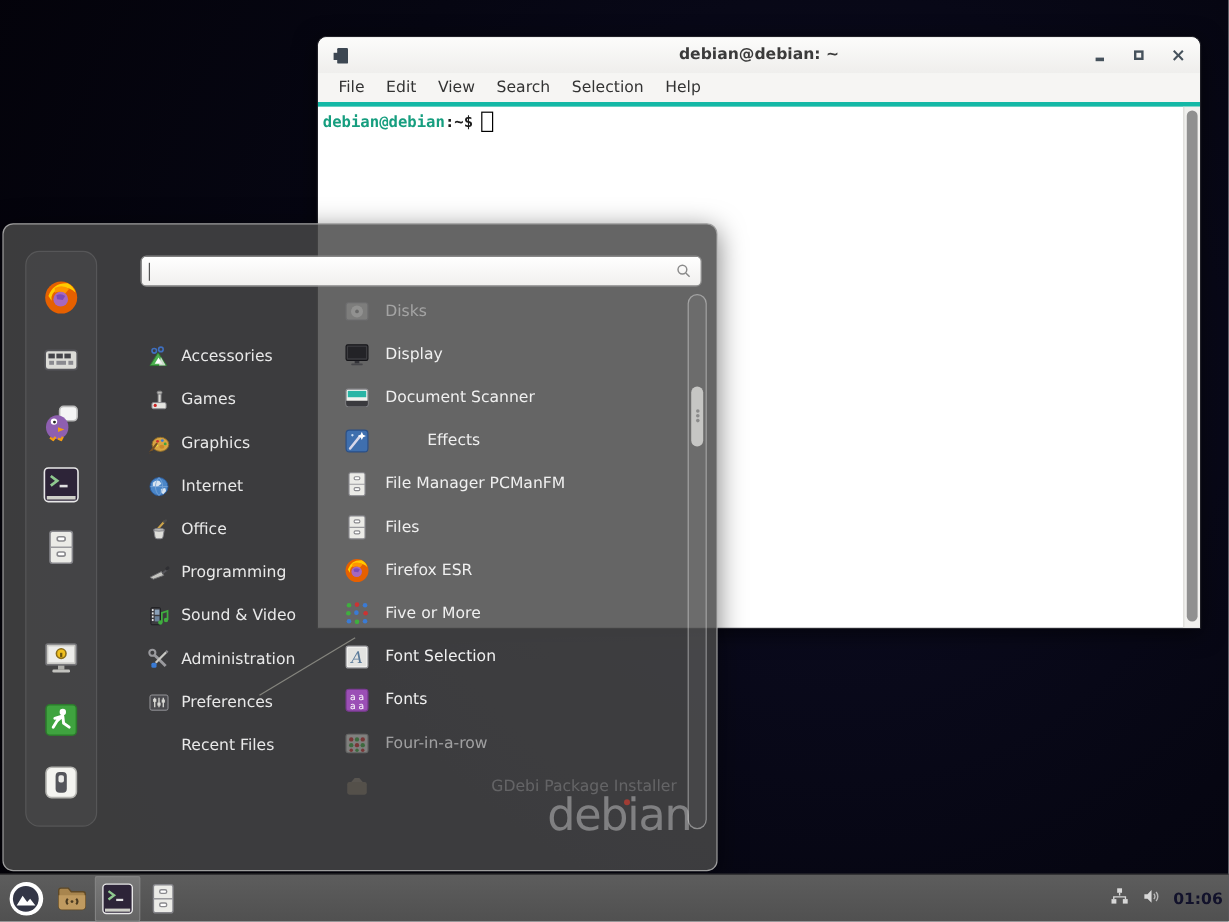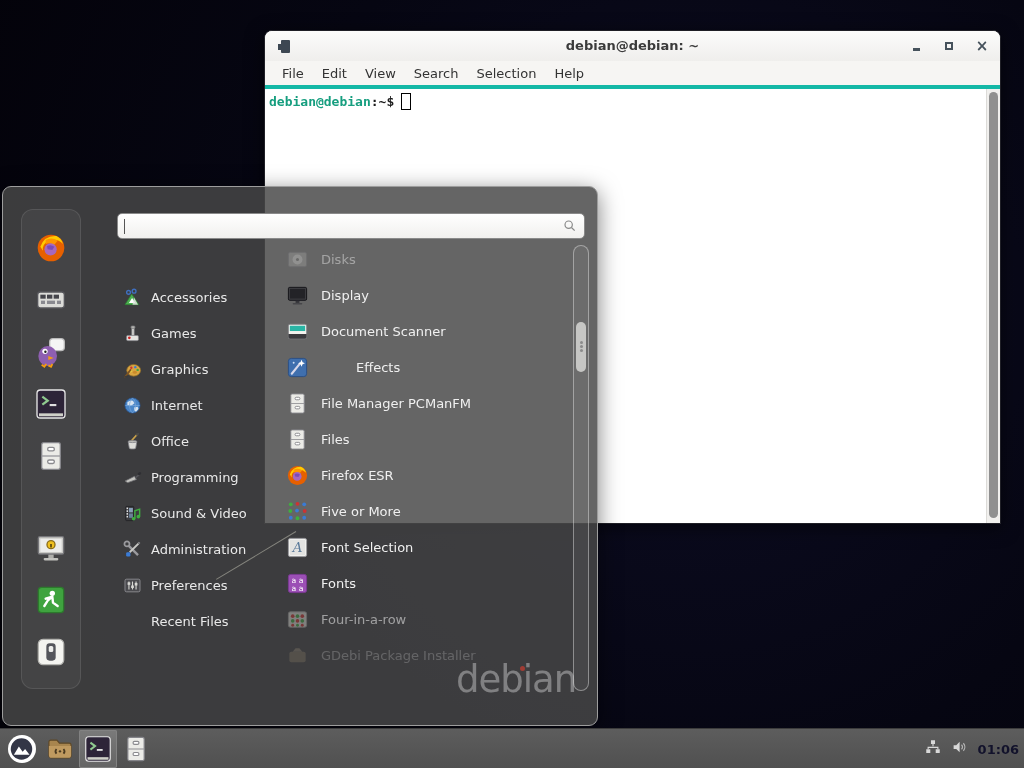--- a/index.html
+++ b/index.html
@@ -91,21 +91,21 @@
   
   #taskbar { position:absolute; left:0; bottom:0; width:1024px; height:40px;
     background:linear-gradient(#5d5d5d,#505050); border-top:1px solid #3c3c3c;
     display:flex; align-items:center; z-index:50; }
   #tb-left { display:flex; align-items:center; height:100%; padding-left:3px; }
   .tb-btn { width:38px; height:38px; display:flex; align-items:center; justify-content:center; }
   .tb-btn.active { background:linear-gradient(#7a7a7a,#646464); border-radius:2px;
     box-shadow:inset 0 0 0 1px #828282; }
   .tb-btn .icn { width:28px; height:28px; }
   .tb-btn.launcher .icn { width:30px; height:30px; }
-  #tb-right { margin-left:auto; display:flex; align-items:center; gap:9px; padding-right:5px; }
+  #tb-right { margin-left:auto; display:flex; align-items:flex-start; gap:9px; padding-right:5px; }
   #tb-right .icn { width:18px; height:18px; }
   #clock { font-size:13px; font-weight:bold; color:#12122b; }
 </style>
 </head>
 <body>
 
 <div id="desktop">
 
   <div id="terminal">
     <div id="titlebar">
@@ -465,21 +465,21 @@
               <circle cx="7" cy="13.5" r="1.9" fill="#3f8f3f"></circle>
               <circle cx="12" cy="13.5" r="1.9" fill="#aa3333"></circle>
               <circle cx="17" cy="13.5" r="1.9" fill="#3f8f3f"></circle>
               <circle cx="7" cy="18" r="1.5" fill="#aa3333"></circle>
               <circle cx="12" cy="18" r="1.5" fill="#3f8f3f"></circle>
               <circle cx="17" cy="18" r="1.5" fill="#aa3333"></circle>
             </svg>
           </span>
           <span>Four-in-a-row</span>
         </div>
-        <div class="app-row" style="opacity: 0.22;">
+        <div class="app-row" style="opacity: 0.22; justify-content: space-between;">
           <span class="icn" style="width: 23px; height: 23px;">
             <svg viewBox="0 0 24 24">
               <rect x="3.5" y="8" width="17" height="11" rx="2" fill="#a89878"></rect>
               <path d="M7 8 l3-3.5 4 0 3 3.5" fill="#c0b090"></path>
             </svg>
           </span>
           <span>GDebi Package Installer</span>
         </div>
       </div>
     <div id="menu-scrollbar">

